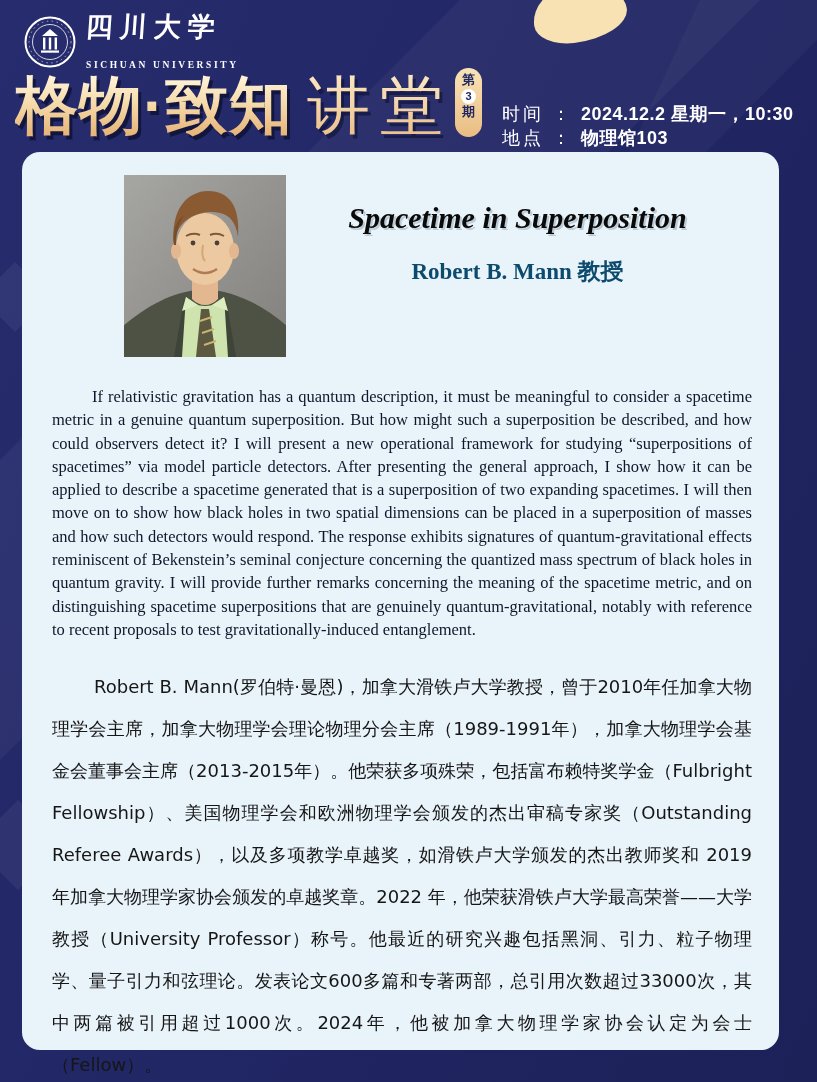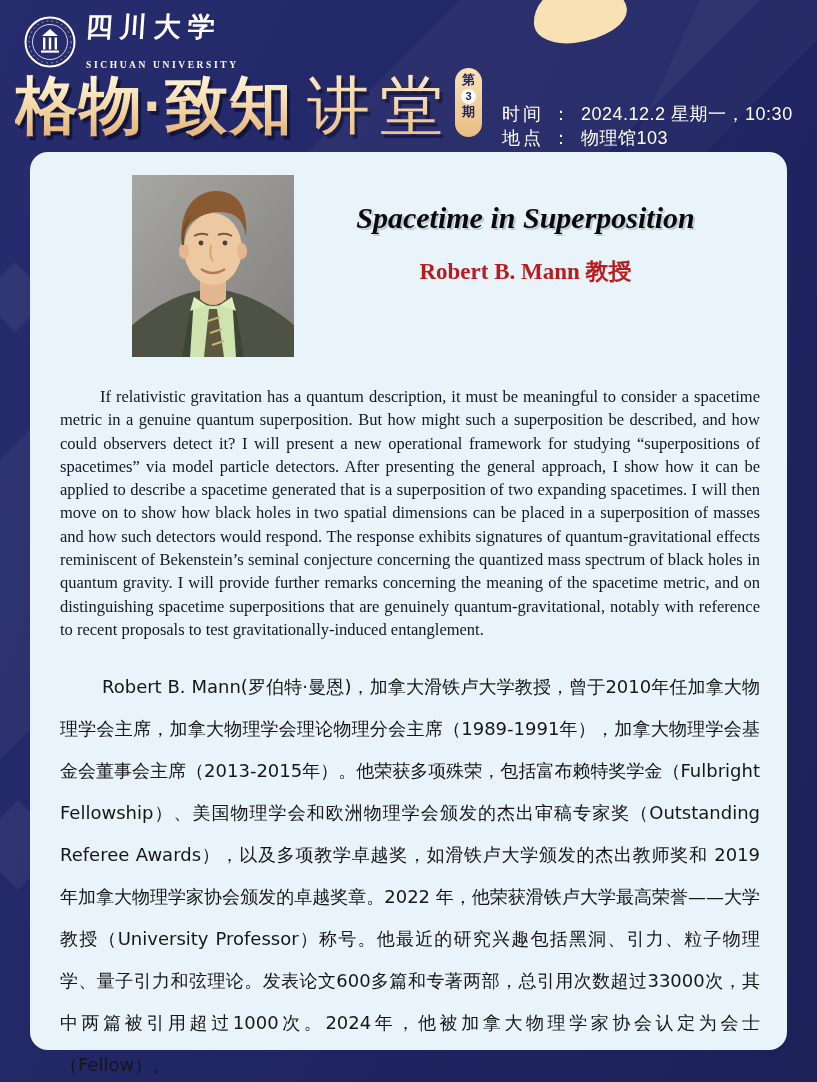--- a/index.html
+++ b/index.html
@@ -40,35 +40,35 @@
     margin-left:2px;margin-top:-6px;width:27px;padding:5px 0 6px;
     display:inline-flex;flex-direction:column;align-items:center;gap:1px;
     background:linear-gradient(#F9E3B6,#E9BD83);border-radius:14px;
     color:#202764;font-weight:bold;font-size:13px;line-height:1.15;
   }
   .issue-num{width:15px;height:15px;border-radius:50%;background:#fff;
     display:flex;align-items:center;justify-content:center;font-size:11px;}
   .info-block{position:absolute;left:502px;top:102px;color:#fff;}
   .info-row{display:flex;align-items:baseline;line-height:24px;font-size:18px;}
   .info-label{font-weight:500;letter-spacing:3px;}
-  .info-value{font-weight:normal;margin-left:8px;letter-spacing:.5px;}
+  .info-value{font-weight:bold;margin-left:8px;letter-spacing:.5px;}
   
   .card{
-    position:absolute;left:30px;top:152px;width:757px;height:898px;
+    position:absolute;left:22px;top:152px;width:757px;height:898px;
     background:#E8F3FA;border-radius:18px;
   }
   .talk-head{display:flex;padding:23px 30px 0 102px;}
   .photo{width:162px;height:182px;flex:0 0 auto;display:block;}
   .talk-titles{flex:1;text-align:center;padding-top:26px;}
   .talk-title{
     margin:0;font-family:"Liberation Serif","DejaVu Serif",serif;
     font-style:italic;font-weight:bold;font-size:30px;color:#0a0a0a;
     text-shadow:2px 2px 0 rgba(110,130,150,.35);
   }
-  .talk-speaker{margin-top:21px;font-size:23px;font-weight:bold;color:#b91c1c;
+  .talk-speaker{margin-top:21px;font-size:23px;font-weight:bold;color:#0c4a6e;
     font-family:"Liberation Serif","DejaVu Sans",serif;}
   .talk-affiliation{margin-top:19px;font-size:22px;font-weight:bold;color:#0a0a0a;}
   .abstract{
     margin:28px 27px 0 30px;text-align:justify;text-indent:40px;
     font-family:"Liberation Serif","DejaVu Serif",serif;
     font-size:16.5px;line-height:23.3px;color:#0f172a;
   }
   .bio{
     margin:25px 27px 0 30px;text-align:justify;text-indent:42px;
     font-family:"DejaVu Sans","Liberation Sans",sans-serif;

